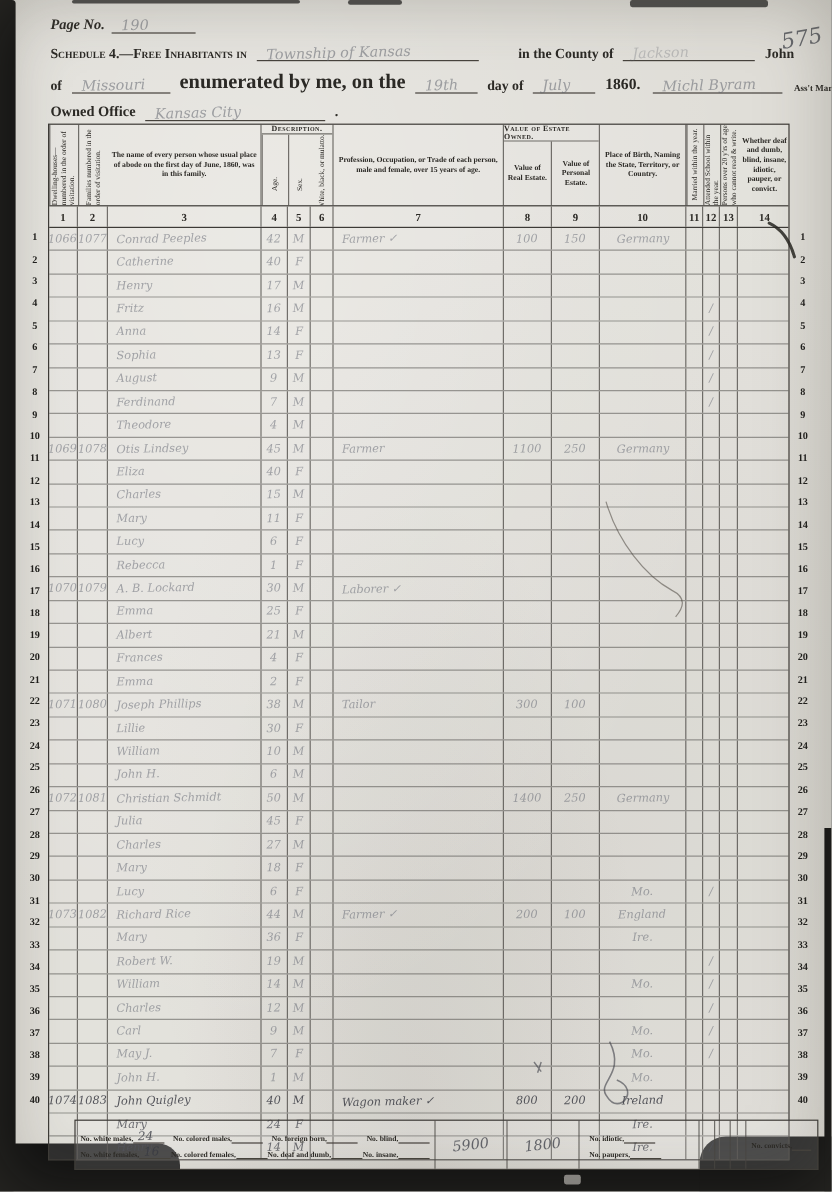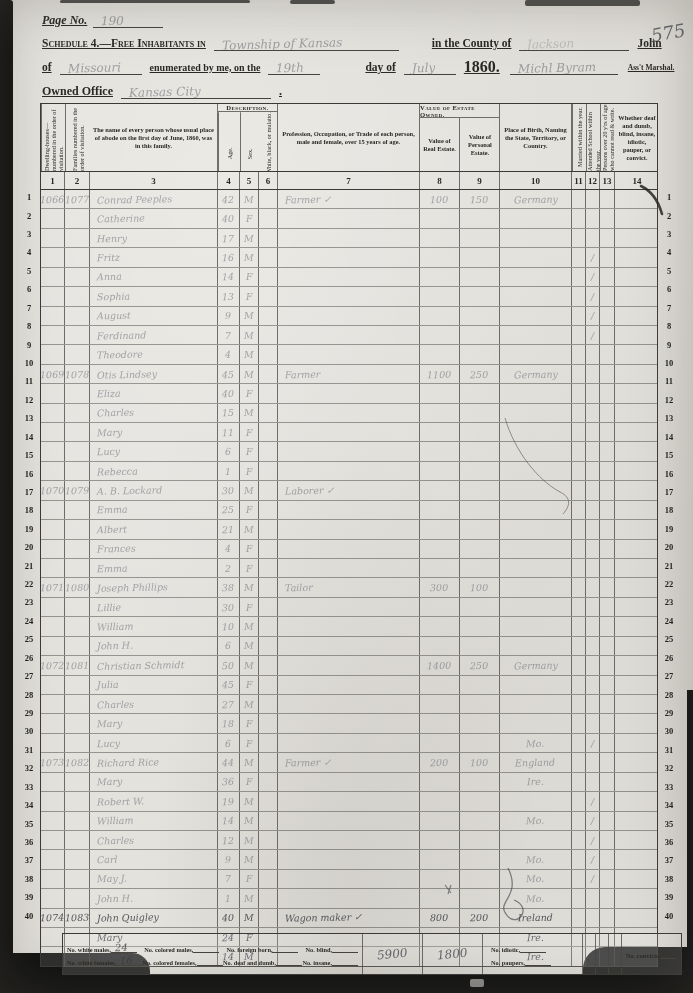--- a/index.html
+++ b/index.html
@@ -16,21 +16,21 @@
   .edge{position:absolute;background:#101010;}
   .edge-left{left:0;top:0;width:13px;height:993px;border-radius:0 3px 3px 0;}
   .edge-bottom{left:0;bottom:0;width:693px;height:18px;}
   .blob-bl{left:0;bottom:0;width:150px;height:40px;border-radius:0 18px 0 0;}
   .blob-br{right:0;bottom:0;width:110px;height:46px;border-radius:22px 0 0 0;}
   .edge-right{right:0;top:690px;width:6px;height:303px;}
   .smear{position:absolute;background:#1a1a1a;opacity:.75;border-radius:2px;}
   .band-notch{position:absolute;background:#cfcdc8;opacity:.65;border-radius:2px;}
   
   .hdr{position:absolute;left:42px;top:12px;width:640px;}
-  .hline{display:flex;align-items:center;flex-wrap:nowrap;margin-bottom:7px;text-decoration:underline;}
+  .hline{display:flex;align-items:flex-end;flex-wrap:nowrap;margin-bottom:7px;}
   .print{font-weight:bold;white-space:nowrap;}
   .it{font-style:italic;}
   .blank{position:relative;border-bottom:1.2px solid #46423c;height:15px;flex:0 0 auto;}
   .hw{font-family:"DejaVu Serif", serif;font-style:italic;color:rgba(96,100,110,.55);
       white-space:nowrap;transform:rotate(-1.5deg);}
   .blank .hw{position:absolute;left:8px;bottom:-1px;font-size:12px;}
   .corner{position:absolute;right:8px;top:22px;font-family:"DejaVu Serif", serif;
       font-style:italic;font-size:18px;color:rgba(70,72,80,.8);transform:rotate(-10deg);}
   
   .tframe{position:absolute;left:40px;top:103px;width:618px;border:1.5px solid #3c3a36;
@@ -122,29 +122,29 @@
       <span class="blank" style="width:110px;margin:0 8px;">
         <span class="hw" style="opacity:.55;">Jackson</span>
       </span>
       <span class="print" style="font-size:11.5px;">John</span>
     </div>
     <div class="hline">
       <span class="print" style="font-size:11.5px;">of</span>
       <span class="blank" style="width:82px;margin:0 8px;">
         <span class="hw">Missouri</span>
       </span>
-      <span class="print" style="font-size:10px;">enumerated by me, on the</span>
+      <span class="print" style="font-size:17px;">enumerated by me, on the</span>
       <span class="blank" style="width:52px;margin:0 8px;">
         <span class="hw">19th</span>
       </span>
-      <span class="print" style="font-size:11.5px;margin-left:37px;">day of</span>
+      <span class="print" style="font-size:11.5px;">day of</span>
       <span class="blank" style="width:52px;margin:0 8px;">
         <span class="hw">July</span>
       </span>
-      <span class="print" style="font-size:16px;">1860.</span>
+      <span class="print" style="font-size:13px;">1860.</span>
       <span class="blank" style="width:108px;margin:0 10px;">
         <span class="hw">Michl Byram</span>
       </span>
       <span class="print" style="font-size:7.5px;">Ass't Marshal.</span>
     </div>
     <div class="hline">
       <span class="print" style="font-size:12px;">Owned Office</span>
       <span class="blank" style="width:150px;margin:0 8px;">
         <span class="hw">Kansas City</span>
       </span>

